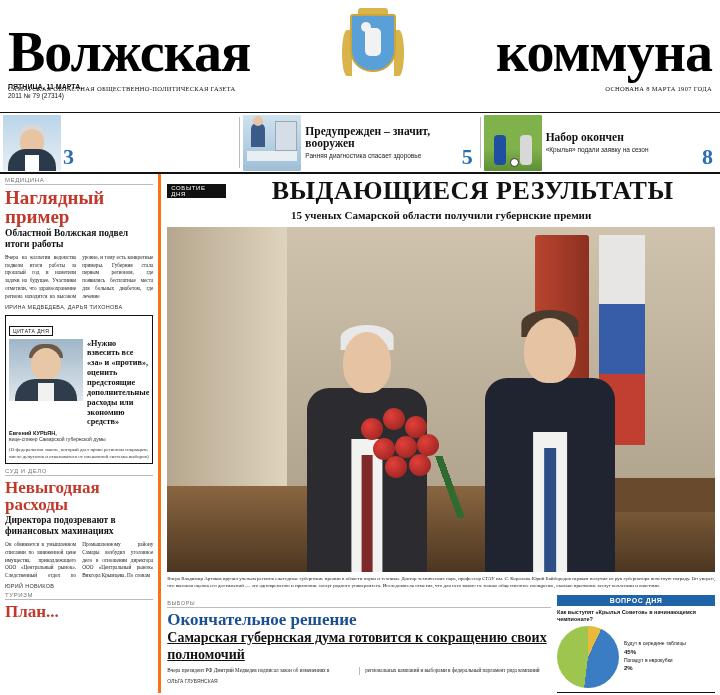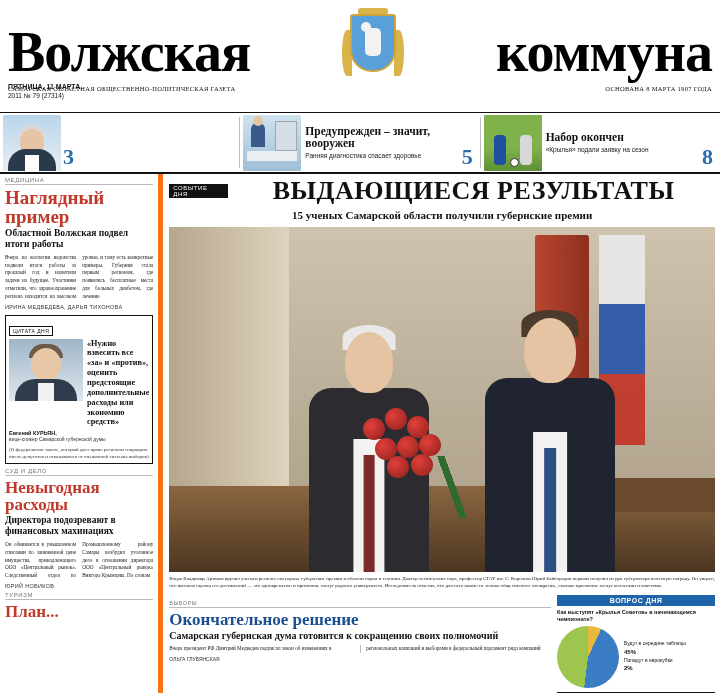--- a/index.html
+++ b/index.html
@@ -129,21 +129,21 @@
   }
   .t-sport .p1 { left:10px; background:#1f4fa0; }
   .t-sport .p2 { right:10px; background:#d8d8d8; }
   .t-sport .ball {
     position:absolute; left:26px; bottom:4px; width:9px; height:9px;
     background:#fff; border:1px solid #333; border-radius:50%;
   }
 
   
   .content { display:flex; height:519px; }
-  .left-col { width:190px; border-right:5px solid #f97316; padding:3px 5px 0 5px; }
+  .left-col { width:190px; border-right:3px solid #f97316; padding:3px 5px 0 5px; }
   .right-col { flex:1 1 auto; padding:3px 5px 0 6px; }
 
   .rubric {
     font-family:"Liberation Sans", sans-serif;
     font-size:6px; letter-spacing:.6px; text-transform:uppercase;
     color:#777; border-bottom:1px solid #bbb; padding-bottom:1px; margin-bottom:3px;
   }
   .hl-red {
     color:#c0392b; font-weight:bold; font-size:19px; line-height:1.0;
     font-family:"Liberation Serif", serif; margin:2px 0 1px 0;
@@ -279,21 +279,21 @@
   .lb { border-left:1px solid #bbb; padding-left:5px; }
   .hr-thin { height:1px; background:#111; margin:4px 0; }
   .kicker {
     font-family:"Liberation Sans", sans-serif; font-size:5.5px; text-transform:uppercase;
     letter-spacing:.5px; color:#777; border-bottom:1px solid #bbb; margin:5px 0 3px 0;
     padding-bottom:1px;
   }
   .blue-hd {
     font-size:17px; font-weight:bold; color:#1b4f8f; line-height:1.05; margin:1px 0 2px 0;
   }
-  .sub-deck { font-size:10px; font-weight:bold; line-height:1.2; margin-bottom:3px; }
+  .sub-deck { font-size:14px; font-weight:bold; line-height:1.2; margin-bottom:3px;text-decoration:underline; }
   .tiny-name { font-family:"Liberation Sans", sans-serif; font-size:5px; text-transform:uppercase; color:#333; }
 </style>
 </head>
 <body>
 
 <div class="page">
 
   <div class="masthead">
     <div class="mh-left">
       <div class="mh-word">Волжская</div>

